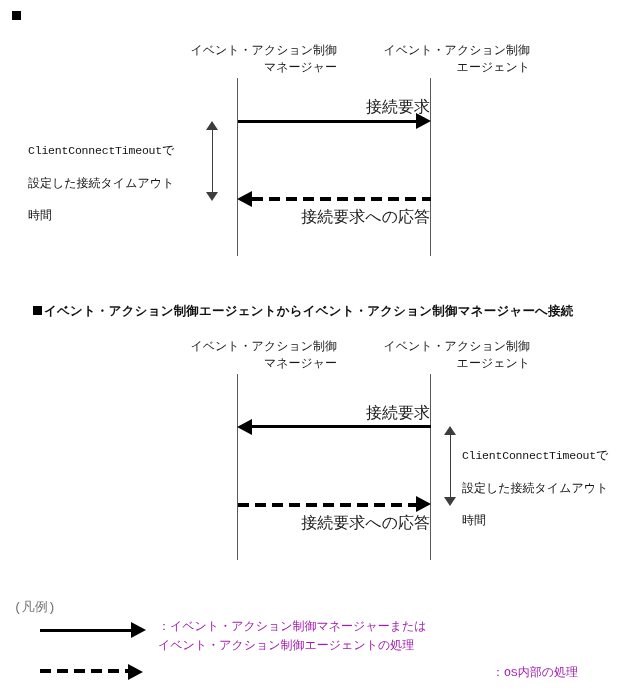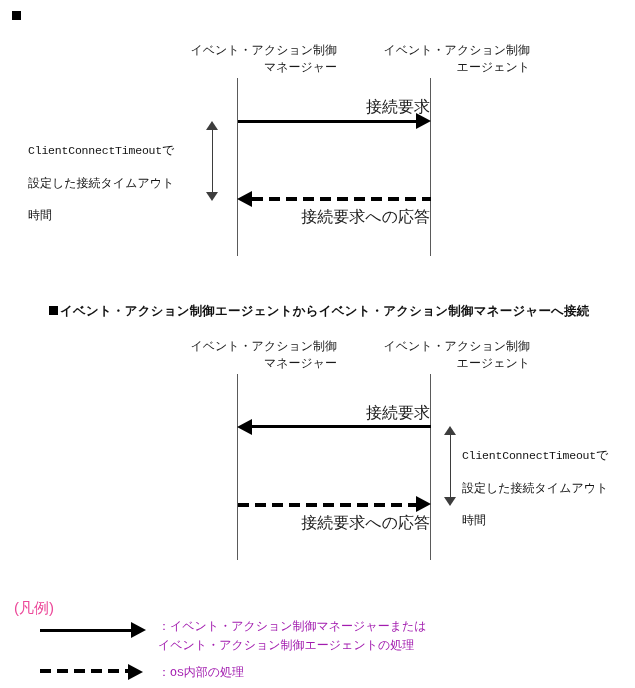--- a/index.html
+++ b/index.html
@@ -120,24 +120,25 @@
     color: #111;
   }
   .mono-term {
     font-family: "Liberation Mono", "DejaVu Sans Mono", monospace;
     font-size: 11.5px;
     letter-spacing: -0.2px;
   }
 
   
   .legend-title {
-    font-size: 15px;
+    font-size: 13px;
     line-height: 15px;
     white-space: nowrap;
-    color: #ec4899;
+    color: #737373;
+    font-family: Liberation Mono, monospace;
   }
   .legend-text {
     font-size: 12px;
     line-height: 19px;
     white-space: pre-line;
     color: #a21caf;
   }
   .legend-colon { font-size: 12px; }
   .legend-mono {
     font-family: "Liberation Mono", "DejaVu Sans Mono", monospace;
@@ -176,21 +177,21 @@
   <div class="stem" style="top:4px; bottom:4px;"></div>
   <div class="tip tip-down"></div>
 </div>
 
 <div class="abs timeout-text" style="left:28px; top:126px; width:176px;">
   <div><span class="mono-term">ClientConnectTimeout</span><span>で</span></div>
   <div>設定した接続タイムアウト</div>
   <div>時間</div>
 </div>
 
-<div class="abs section-heading" style="left:28px; top:303px;padding-left:21px;">
+<div class="abs section-heading" style="left:12px; top:303px;padding-left:21px;">
   <span class="sq-bullet"></span><span>イベント・アクション制御エージェントからイベント・アクション制御マネージャーへ接続</span>
 </div>
 
 <div class="abs col-head" style="left:137px; top:338px; width:200px;">
   <div>イベント・アクション制御</div>
   <div>マネージャー</div>
 </div>
 <div class="abs col-head" style="left:330px; top:338px; width:200px;">
   <div>イベント・アクション制御</div>
   <div>エージェント</div>
@@ -221,13 +222,13 @@
 
 <div class="abs legend-title" style="left:14px; top:600px;">(凡例)</div>
 
 <div class="abs msg-line-solid" style="left:40px; top:629px; width:92px;"></div>
 <div class="abs arrow-head arrow-right" style="left:131px; top:622px;"></div>
 <div class="abs legend-text" style="left:158px; top:617px; width:420px;"><span class="legend-colon">：</span><span>イベント・アクション制御マネージャーまたは
 イベント・アクション制御エージェントの処理</span></div>
 
 <div class="abs msg-line-dashed" style="left:40px; top:669px; width:89px;"></div>
 <div class="abs arrow-head arrow-right" style="left:128px; top:664px;"></div>
-<div class="abs legend-text" style="left:158px; top:663px; width:420px;"><span class="legend-colon">：</span><span class="legend-mono">OS</span><span>内部の処理</span></div>
+<div class="abs legend-text" style="left:158px; top:663px; width:420px;text-align:right;"><span class="legend-colon">：</span><span class="legend-mono">OS</span><span>内部の処理</span></div>
 
 </body></html>

